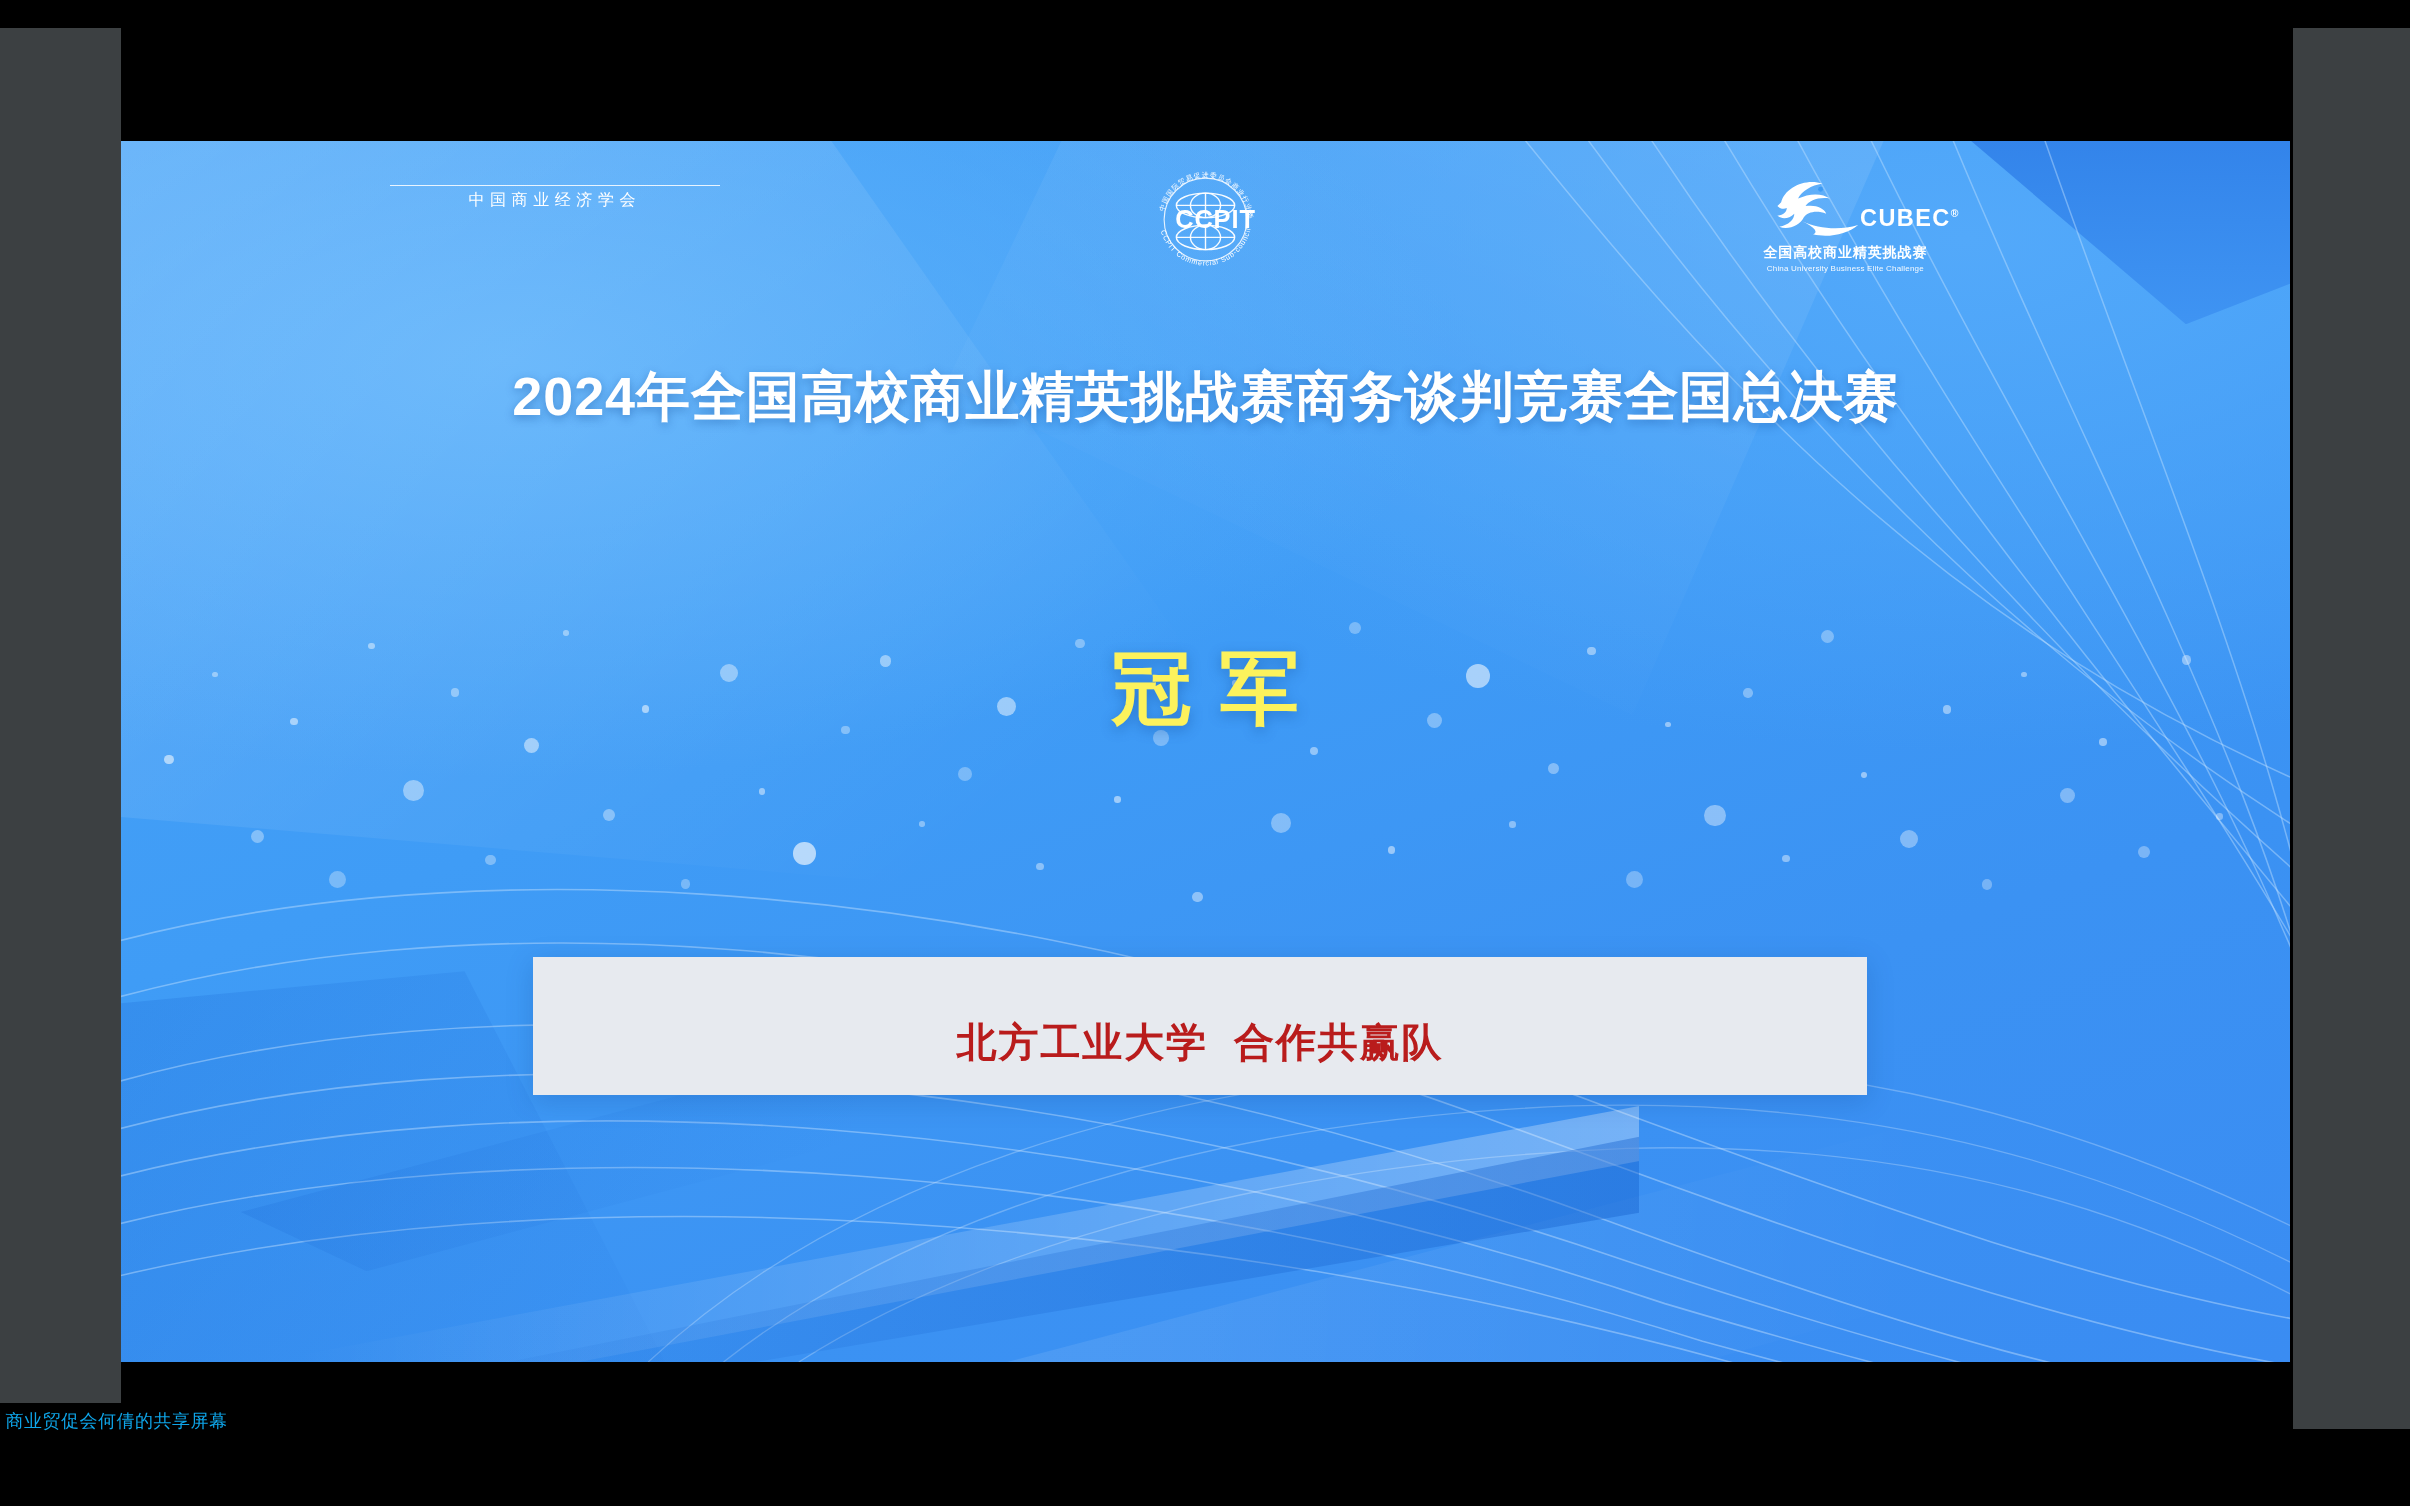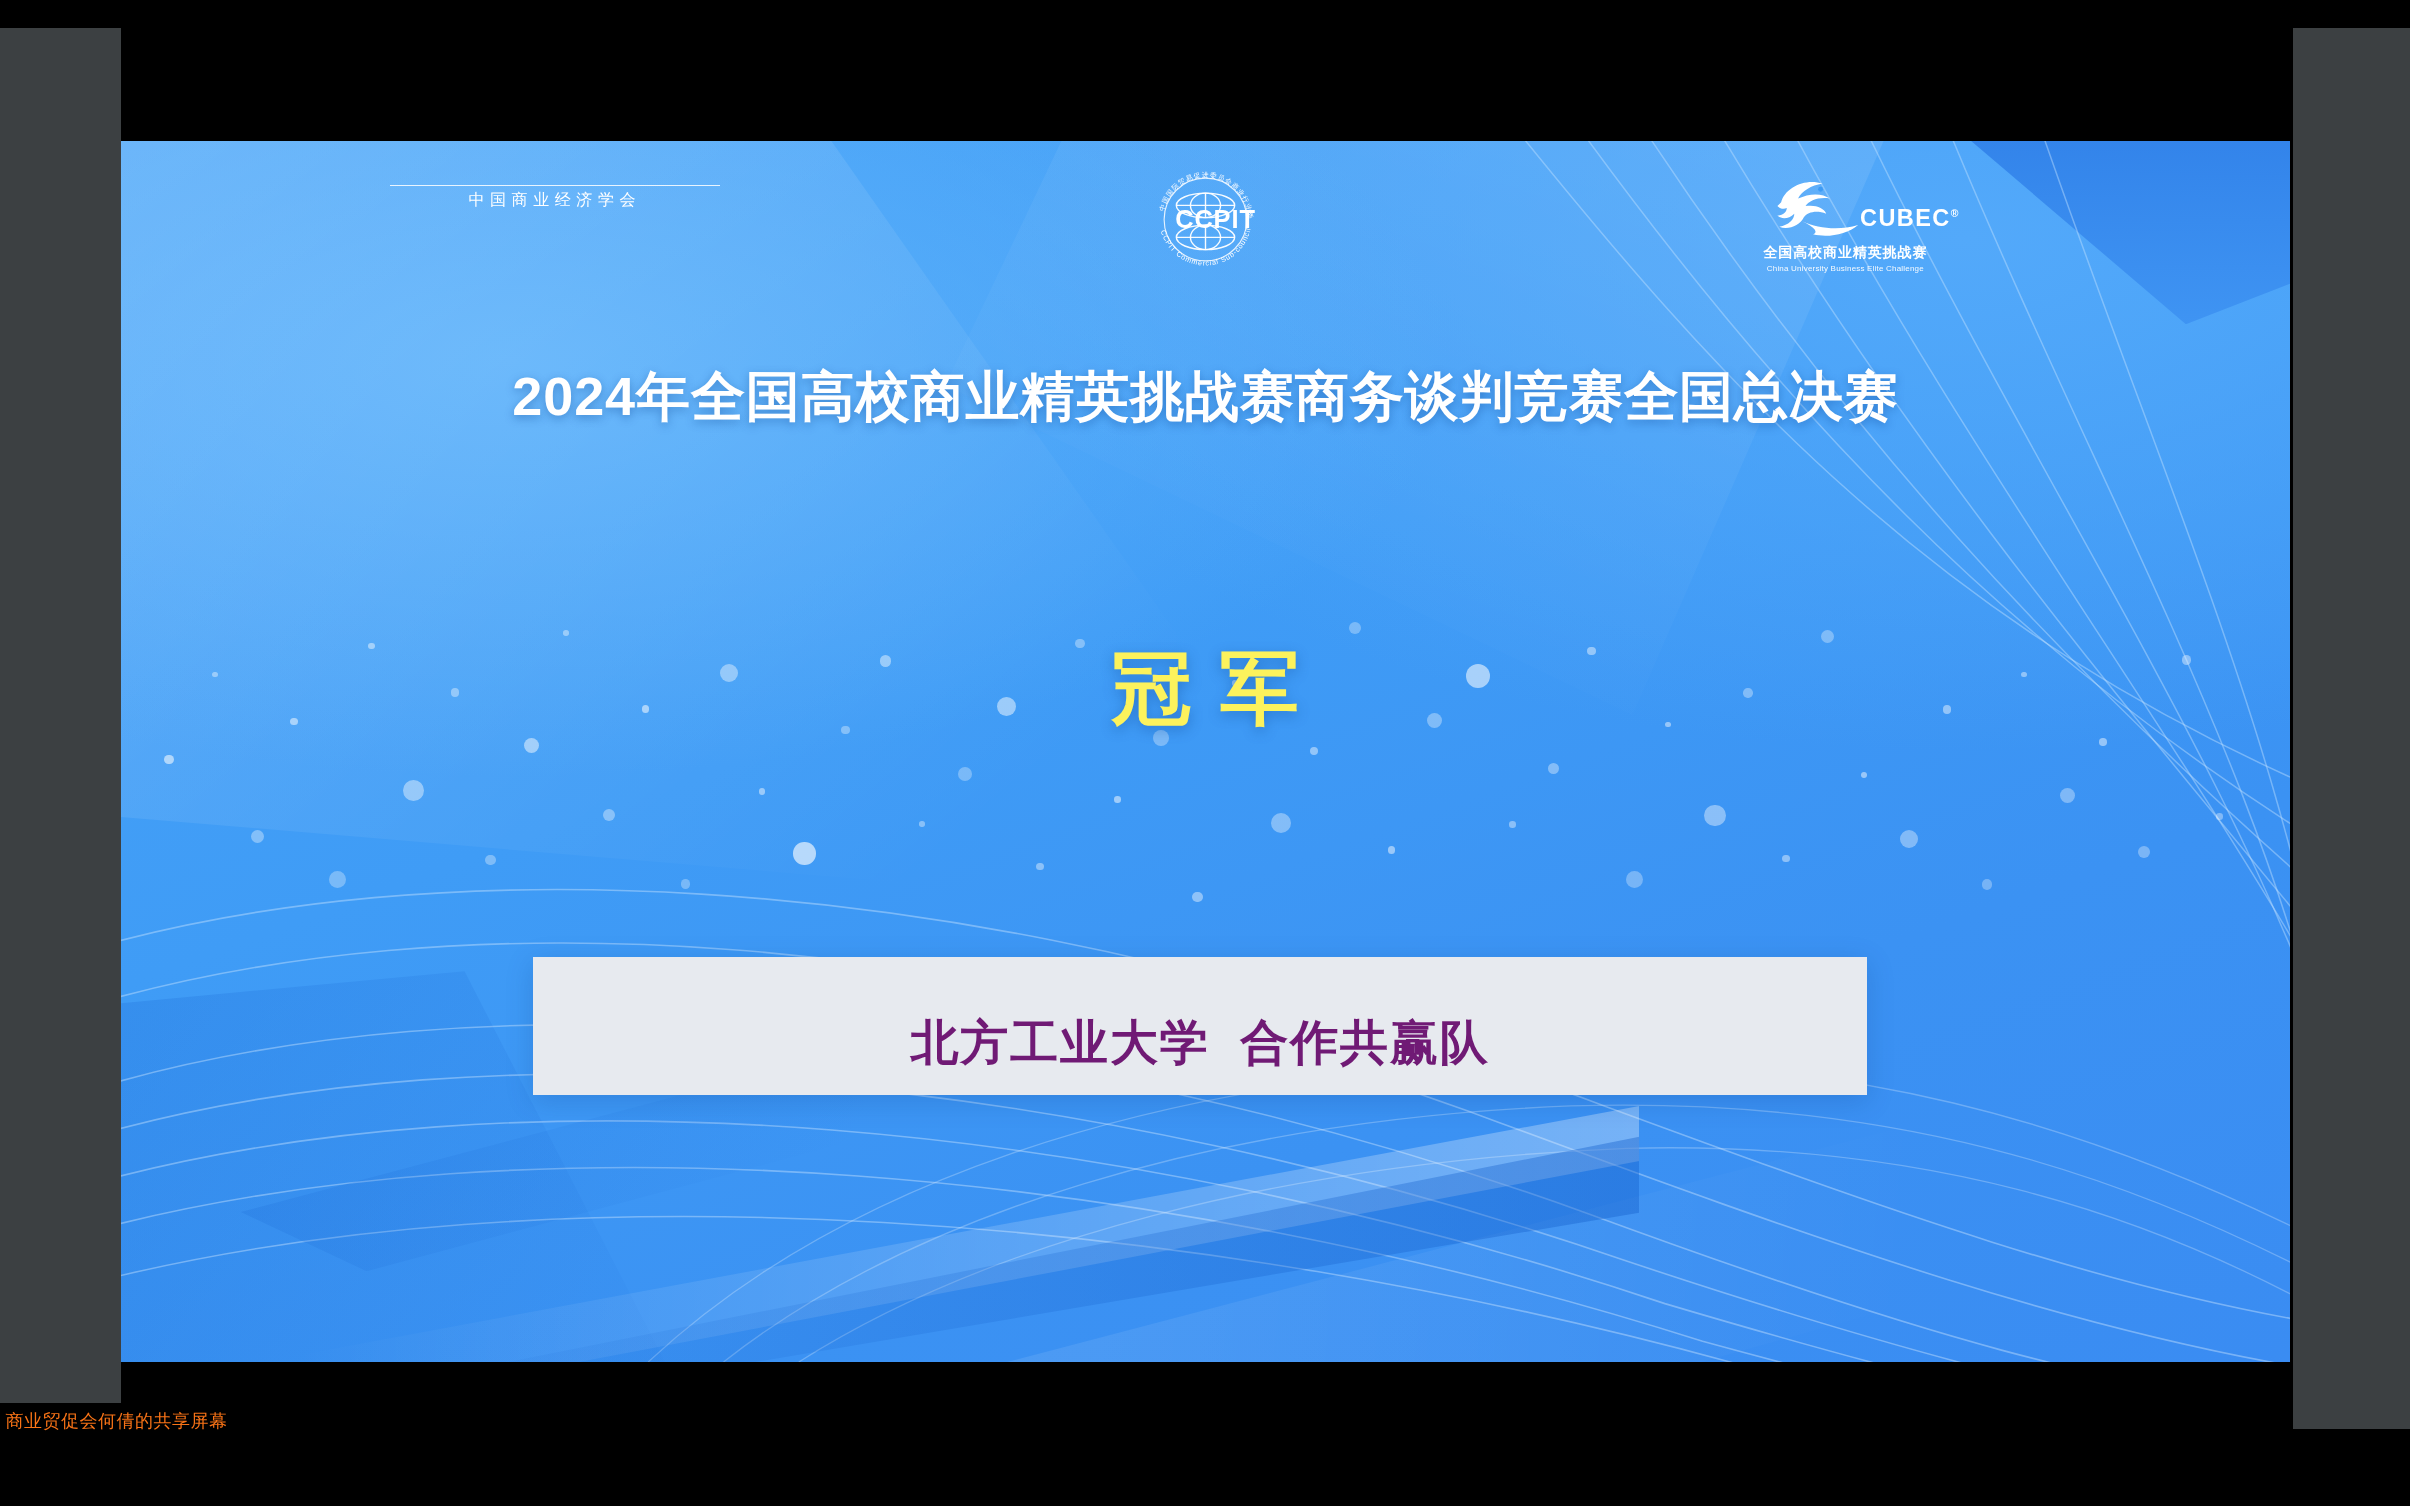--- a/index.html
+++ b/index.html
@@ -101,25 +101,25 @@
                 text-shadow:0 2.8px 9.4px rgba(12,70,150,.40);}
 
   #award{position:absolute;left:0;top:40.5%;width:100%;text-align:center;}
   #award .word{display:inline-block;font-size:80px;font-weight:700;color:#FCF25C;
                letter-spacing:28px;padding-left:28px;
                text-shadow:0 3.8px 13px rgba(20,80,160,.45);}
 
   #winner-box{position:absolute;left:19.0%;top:66.8%;width:61.5%;height:11.3%;
               background:#E7EAEF;box-shadow:0 5.6px 24.5px rgba(12,62,140,.22);
               display:flex;align-items:center;justify-content:center;}
-  #winner-box .wname{font-size:48px;font-weight:700;color:#701a75;letter-spacing:1.9px;
+  #winner-box .wname{font-size:40px;font-weight:700;color:#b91c1c;letter-spacing:1.9px;
                      white-space:pre;margin-top:34px;}
 
   
-  #share-caption{position:absolute;left:5.6px;top:1409px;font-size:18px;color:#f97316;
+  #share-caption{position:absolute;left:5.6px;top:1409px;font-size:18px;color:#0ea5e9;
                  letter-spacing:0.5px;white-space:nowrap;font-family:Liberation Serif, serif;}
 </style>
 </head>
 <body>
 
 <div id="screen">
 
   <div id="chrome-left" class="chrome-panel" style="background: rgb(60, 64, 66);"></div>
   <div id="chrome-right" class="chrome-panel" style="background: rgb(60, 64, 66);"></div>
 

